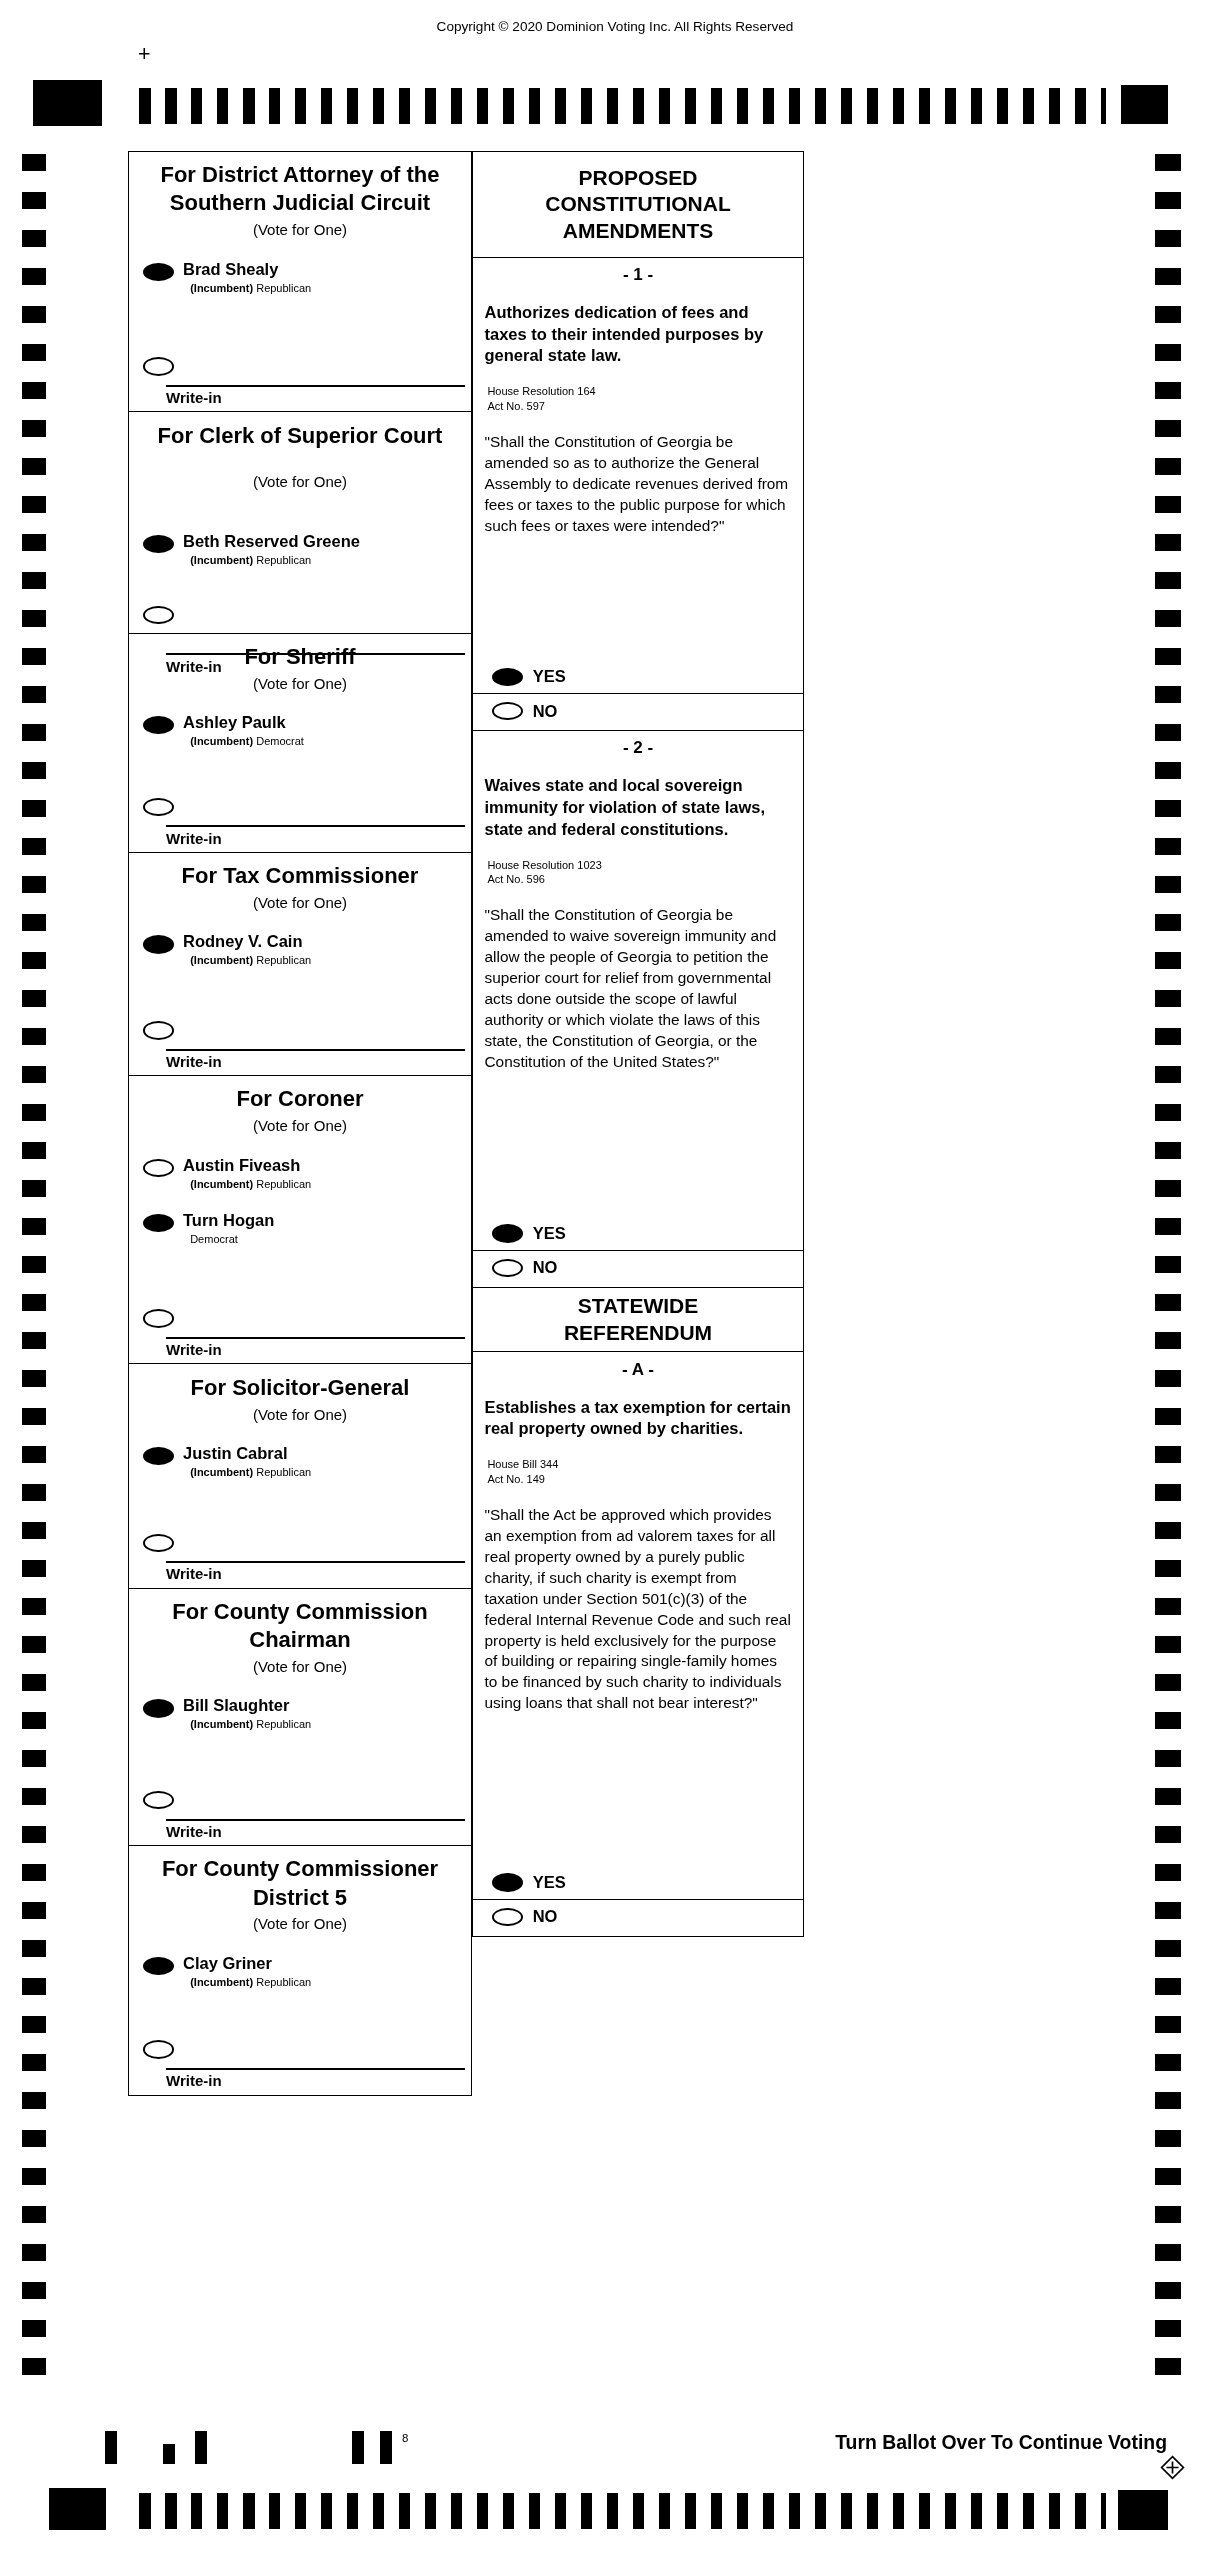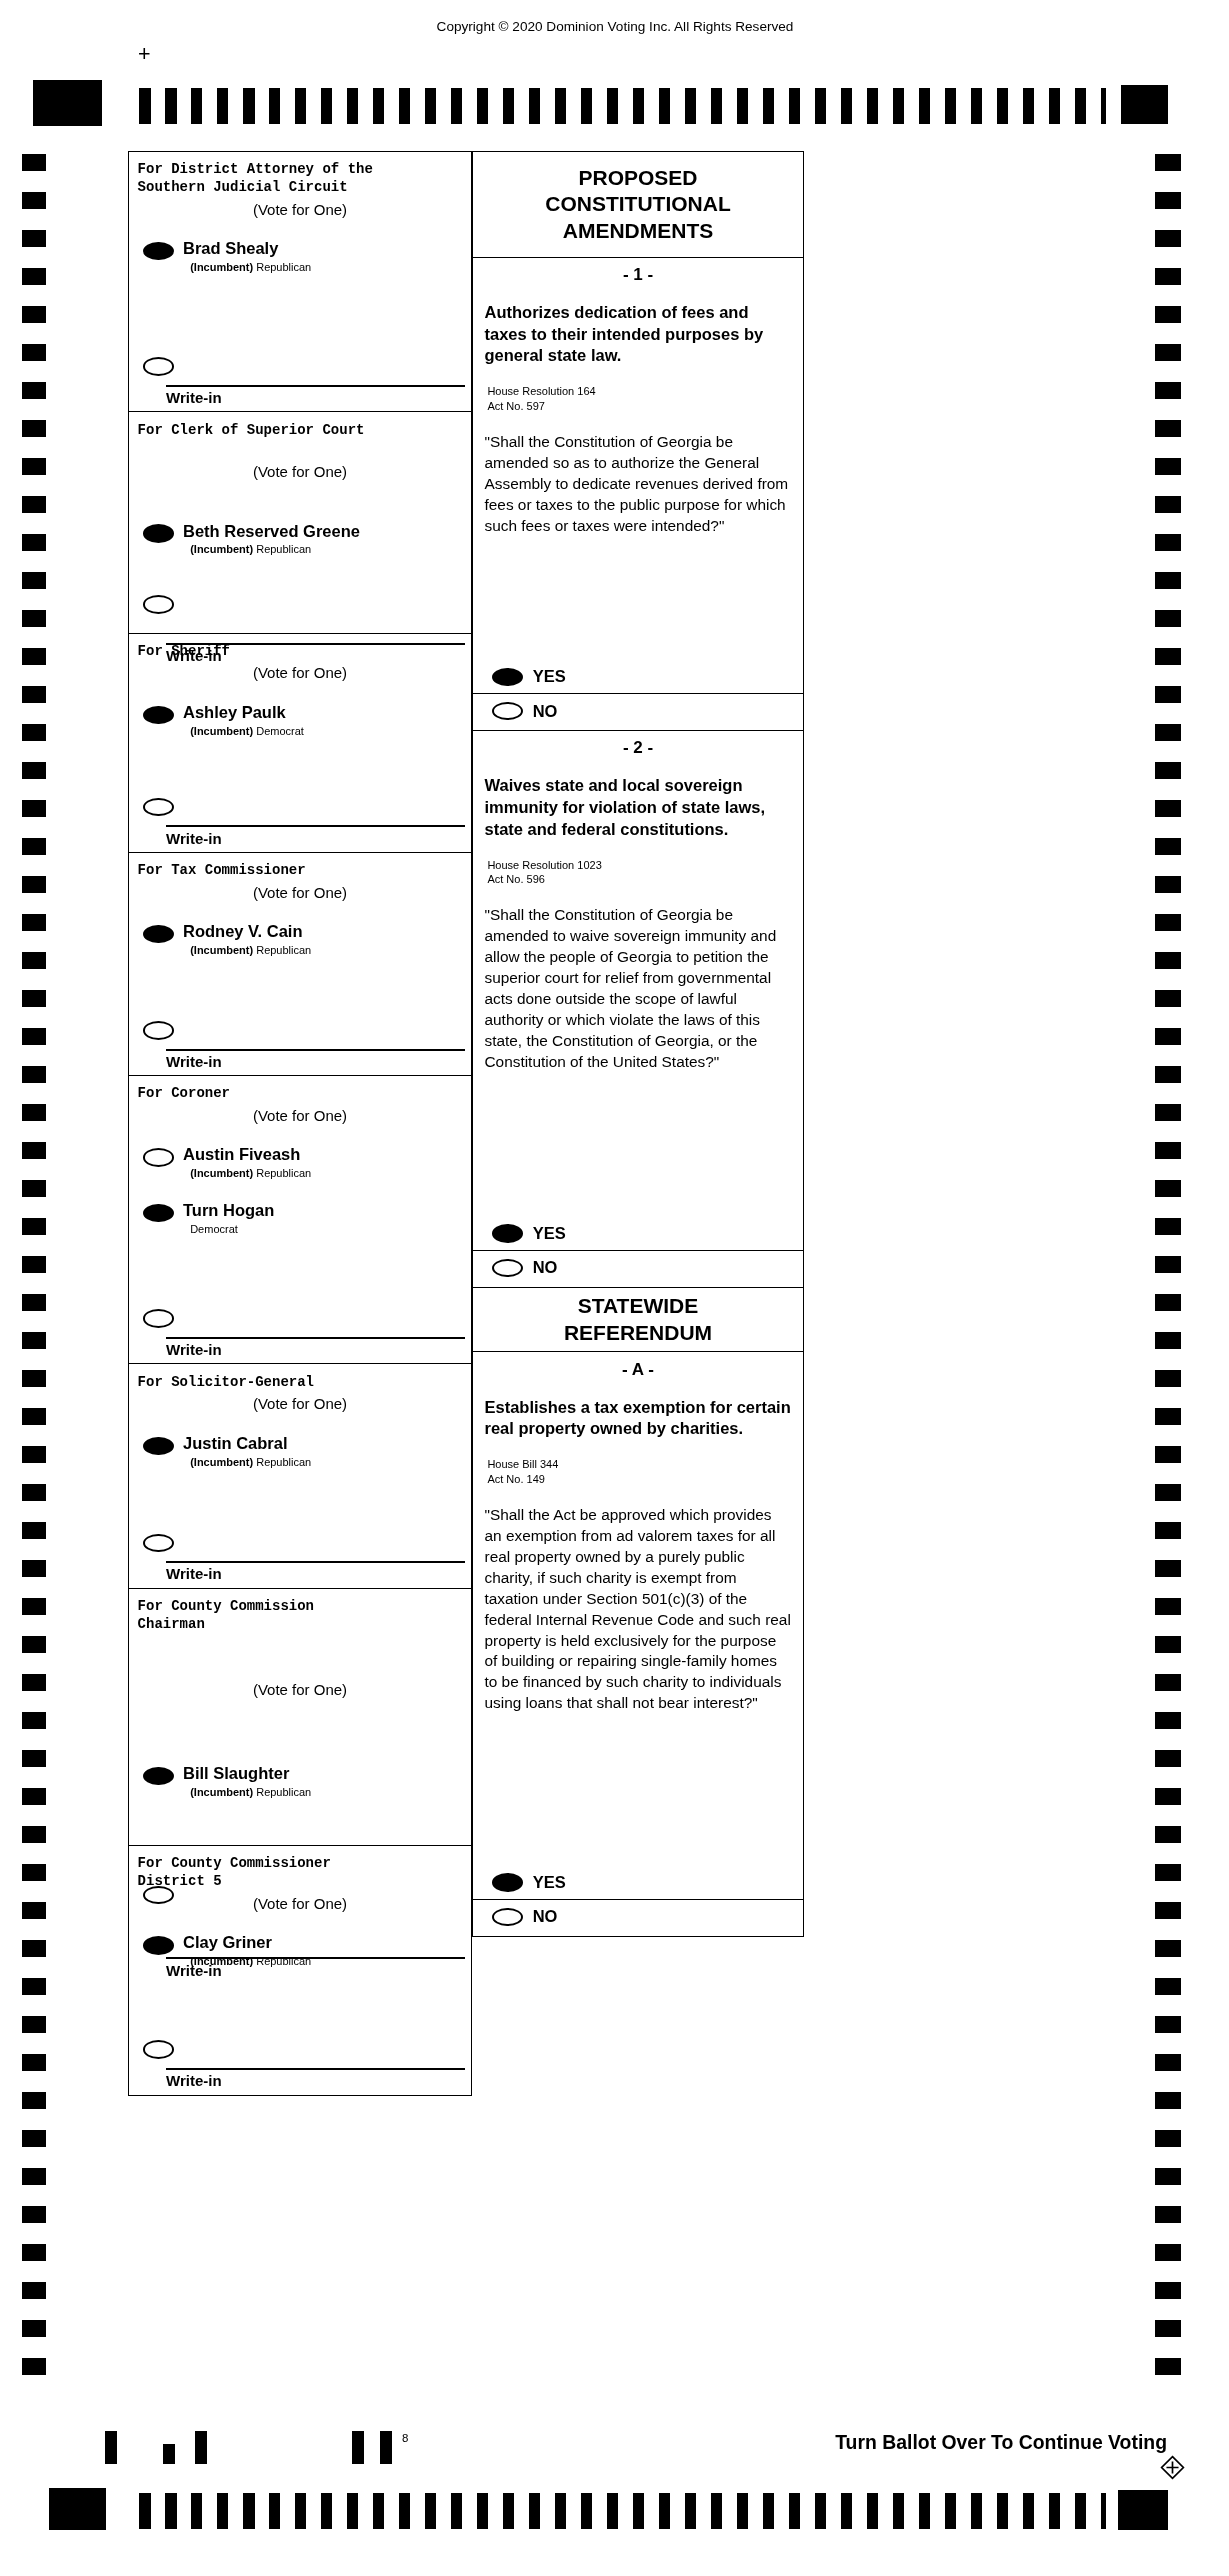--- a/index.html
+++ b/index.html
@@ -22,22 +22,22 @@
   .tm-right{left:1155px;top:154px;height:2223px;width:26px;}
 
   
   .col-left{position:absolute;left:128px;top:151px;width:344px;}
   .col-right{position:absolute;left:472px;top:151px;width:332px;}
 
   
   .contest{border:1.4px solid #000;display:flex;flex-direction:column;padding-bottom:5.7px;background:#fff;}
   .contest + .contest{margin-top:-1.4px;}
   .c1{height:254px;}.c2{height:215px;gap:20px;}.c3{height:213px;}.c4{height:217px;}
-  .c5{height:282px;}.c6{height:218px;}.c7{height:251px;gap:44px;}.c8{height:243px;}
-  .contest-title{text-align:left;font-weight:bold;font-size:14px;line-height:1.28;padding:9.3px 8.6px 0;font-family:Liberation Mono, monospace;}
+  .c5{height:282px;}.c6{height:218px;}.c7{height:251px;}.c8{height:243px;}
+  .contest-title{text-align:center;font-weight:bold;font-size:22px;line-height:1.28;padding:9.3px 8.6px 0;}
   .vote-for{text-align:center;font-size:15px;padding-top:3.6px;}
   .candidate{display:flex;align-items:flex-start;padding-left:14.4px;margin-top:21.5px;}
   .oval{display:inline-block;flex:none;width:27px;height:14.4px;border:2.2px solid #000;border-radius:50%;background:#fff;}
   .oval.filled{background:#000;}
   .candidate .oval{margin-top:2.9px;}
   .cand-text{margin-left:8.6px;}
   .cand-name{font-weight:bold;font-size:16.5px;}
   .cand-detail{font-size:11px;margin-top:2.9px;padding-left:7.2px;}
   .cand-qual{font-weight:bold;}
   .spacer{flex:1;}

